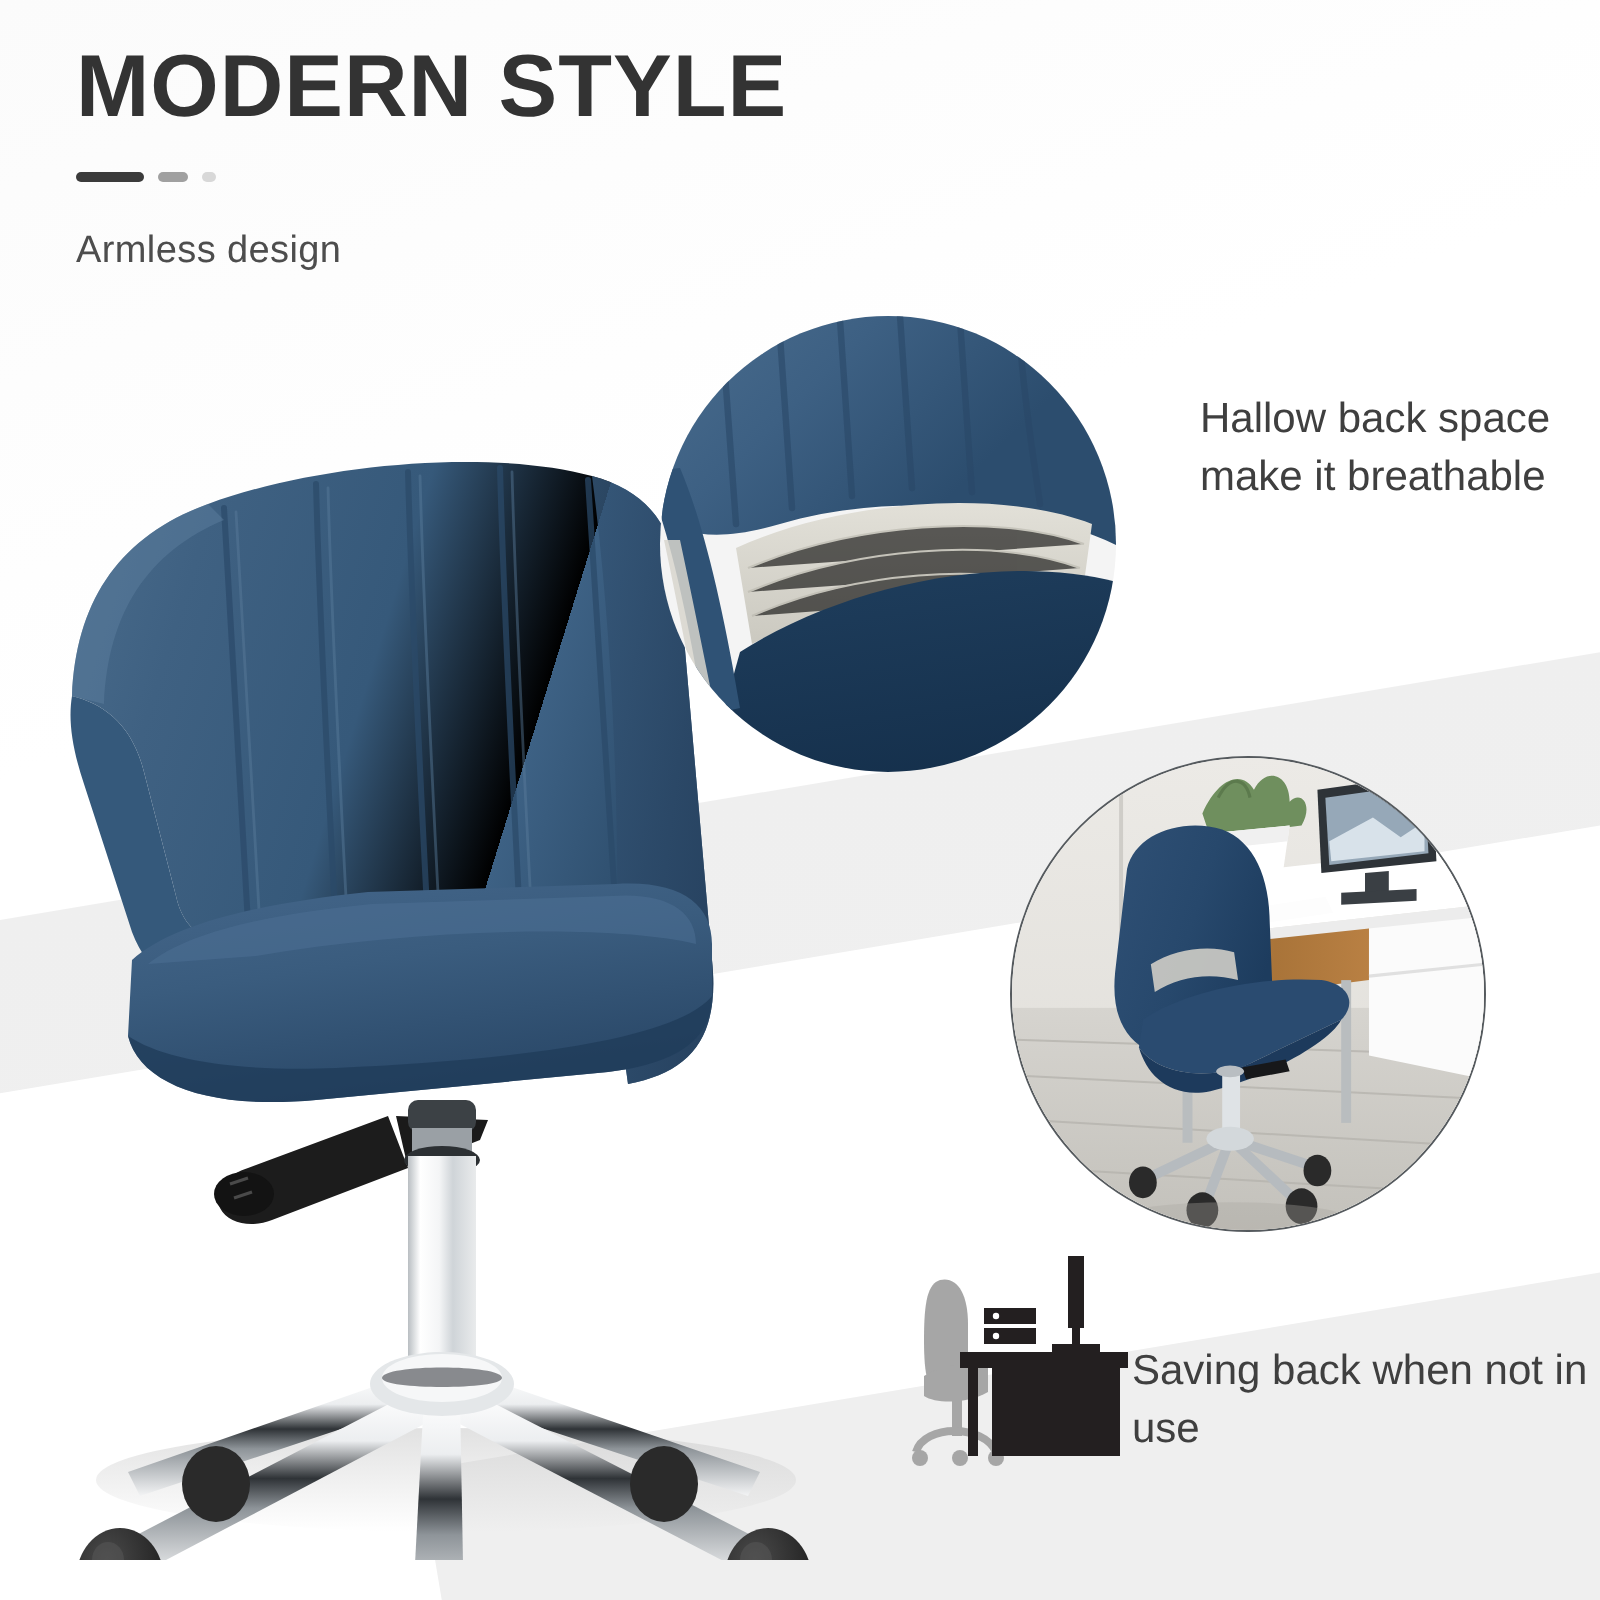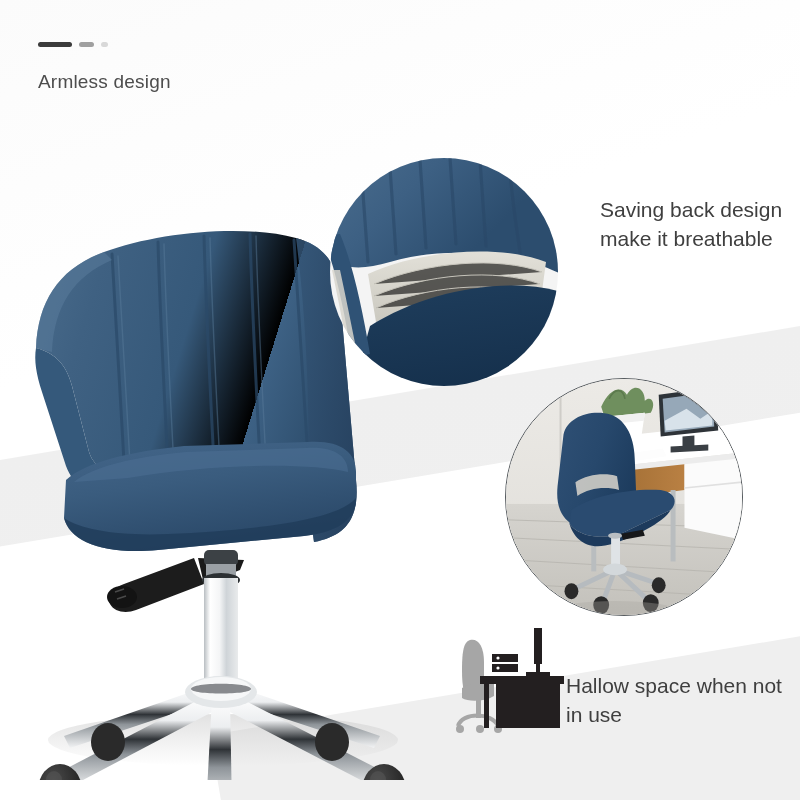--- a/index.html
+++ b/index.html
@@ -164,20 +164,21 @@
 <body>
 
 <div id="infographic">
 
   <div class="bg-soft-top"></div>
   <div class="bg-wedge-lower"></div>
   <div class="bg-wedge-white"></div>
   <div class="bg-wedge-right"></div>
 
   <div class="header">
+    <h1 class="title">MODERN STYLE</h1>
     <div class="dashes">
       <span class="dash d1"></span>
       <span class="dash d2"></span>
       <span class="dash d3"></span>
     </div>
     <div class="subtitle">Armless design</div>
   </div>
 
   <div class="main-chair">
     <svg viewBox="0 0 420 600" xmlns="http://www.w3.org/2000/svg">
@@ -466,23 +467,23 @@
 
       <ellipse cx="66" cy="214" rx="7" ry="8" fill="#2a2a2a"></ellipse>
       <ellipse cx="154" cy="208" rx="7" ry="8" fill="#2a2a2a"></ellipse>
       <ellipse cx="96" cy="228" rx="8" ry="9" fill="#2a2a2a"></ellipse>
       <ellipse cx="146" cy="226" rx="8" ry="9" fill="#2a2a2a"></ellipse>
 
       <ellipse cx="110" cy="232" rx="58" ry="8" fill="#a8a6a1" opacity="0.35"></ellipse>
     </svg>
   </div>
 
-  <div class="callout callout-hallow">Saving back design make it breathable</div>
-
-  <div class="callout callout-saving">Hallow space when not in use</div>
+  <div class="callout callout-hallow">Hallow back space make it breathable</div>
+
+  <div class="callout callout-saving">Saving back when not in use</div>
 
   <div class="desk-icon">
     <svg viewBox="0 0 118 112" xmlns="http://www.w3.org/2000/svg">
 
       <path d="M18 14 C 26 12, 32 20, 32 36 L 32 62 C 32 70, 26 74, 18 72
                C 12 70, 10 62, 10 44 C 10 24, 12 16, 18 14 Z" fill="#a6a6a6"></path>
       <path d="M10 62 C 20 56, 34 54, 42 58 L 42 70 C 32 76, 16 76, 10 72 Z" fill="#a6a6a6"></path>
       <rect x="24" y="74" width="5" height="18" fill="#a6a6a6"></rect>
       <path d="M6 100 C 10 86, 40 86, 46 100" stroke="#a6a6a6" stroke-width="4" fill="none"></path>
       <ellipse cx="8" cy="103" rx="4" ry="4" fill="#a6a6a6"></ellipse>

